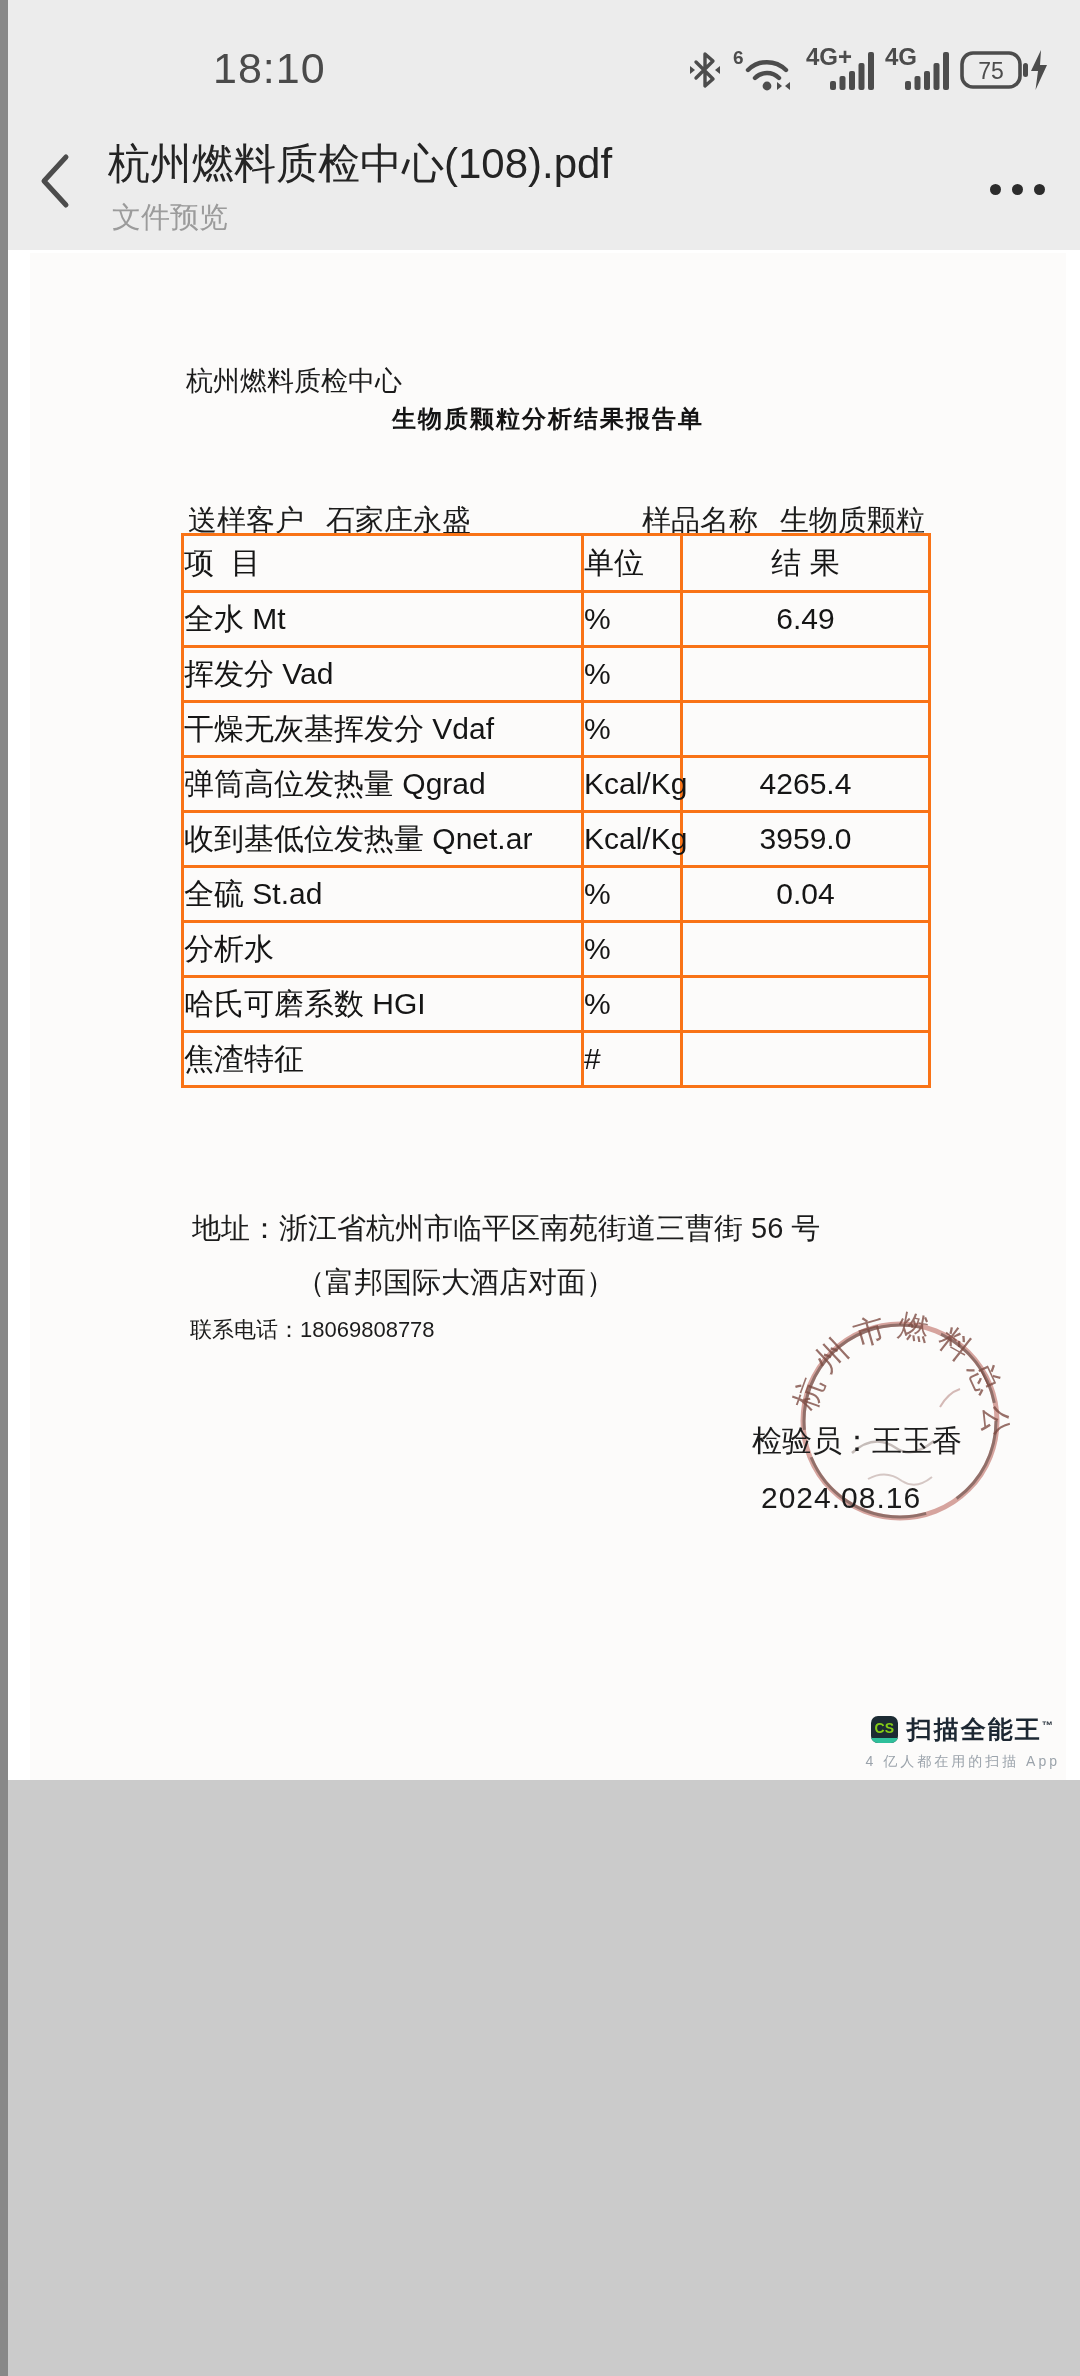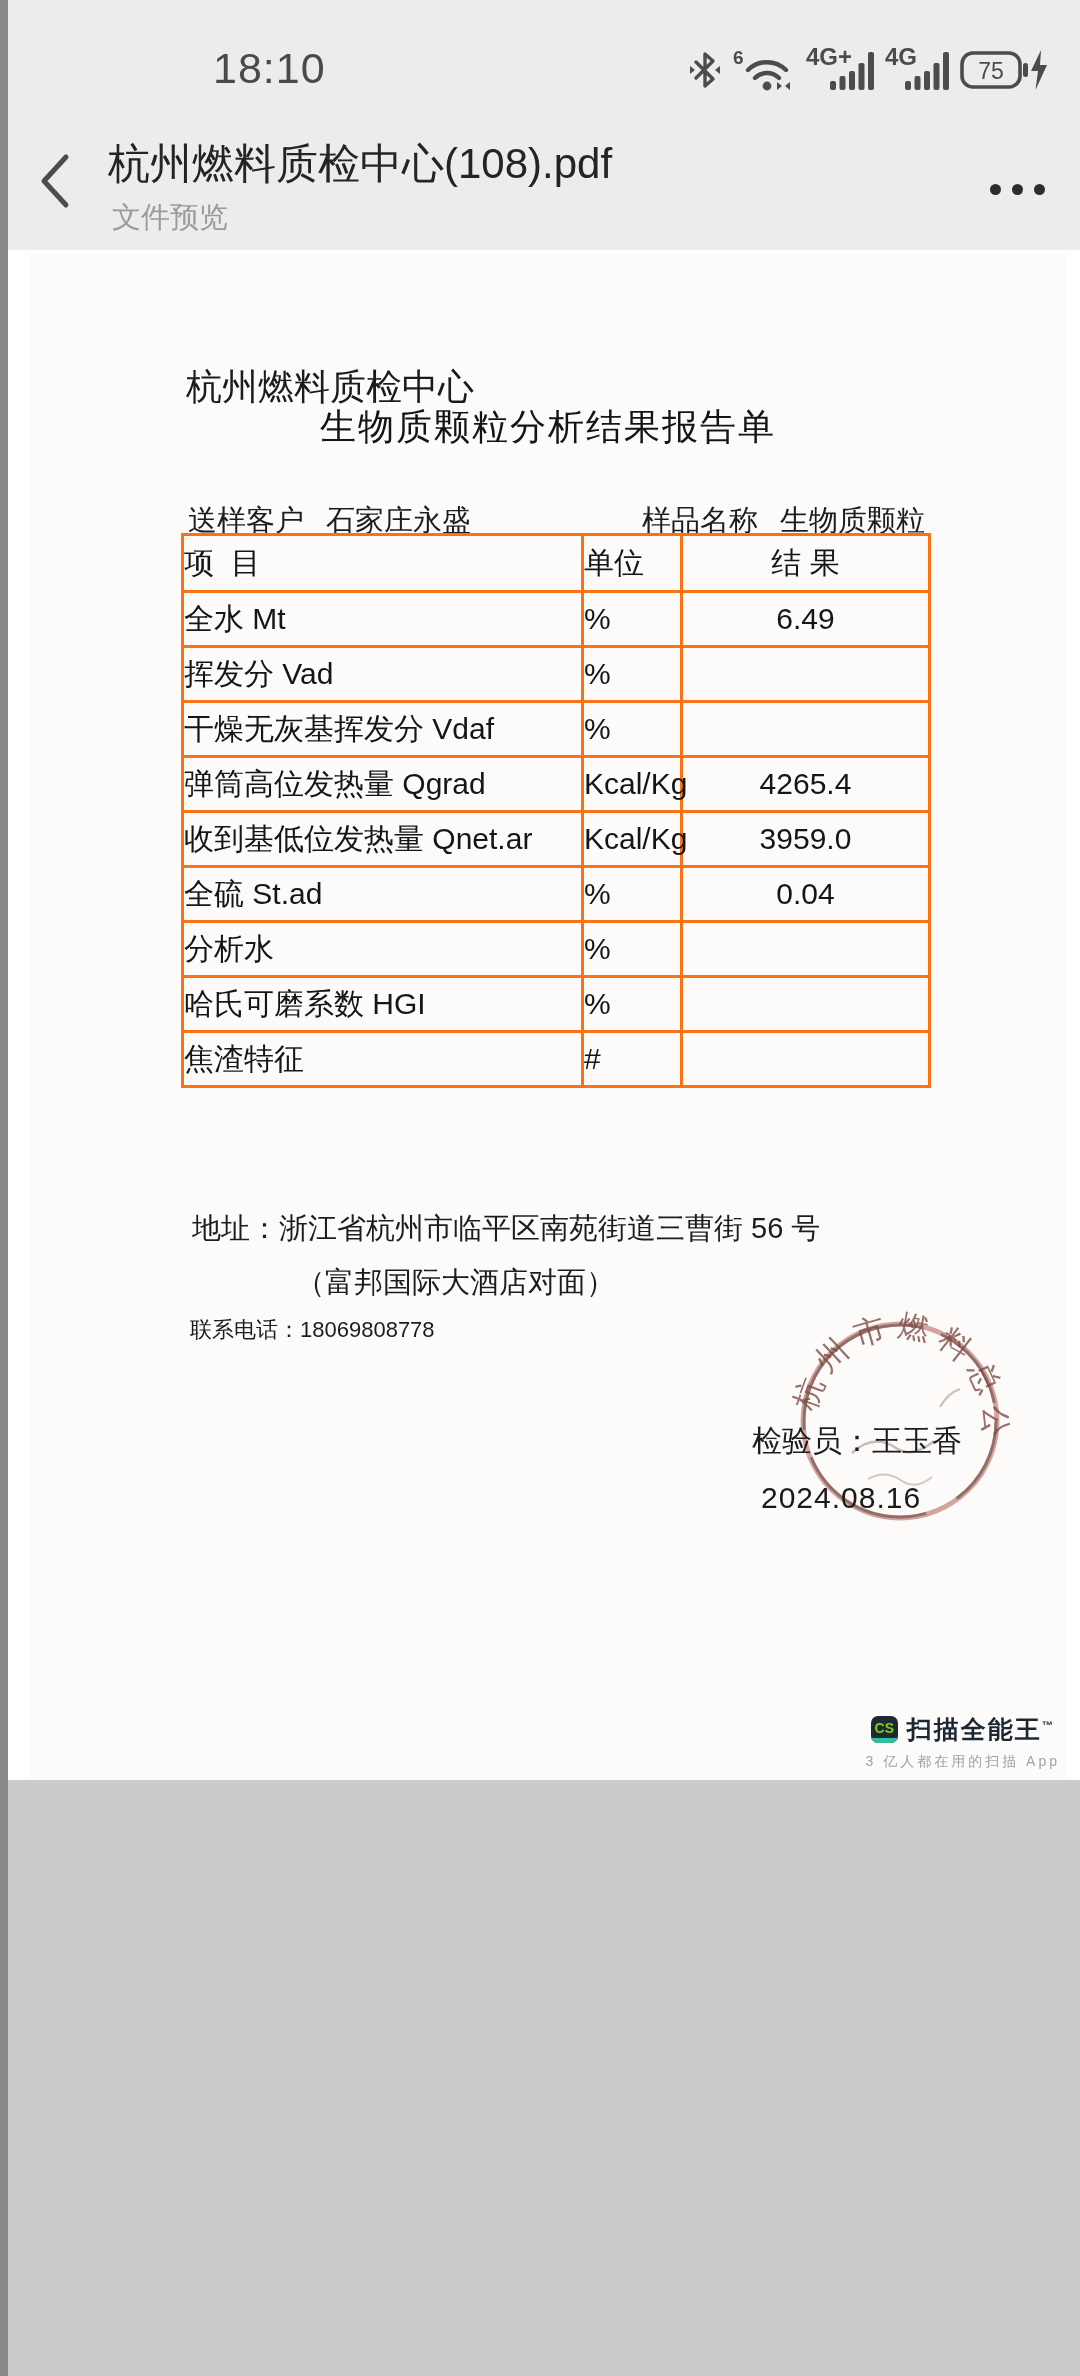--- a/index.html
+++ b/index.html
@@ -10,23 +10,23 @@
   .time{position:absolute;left:205px;top:44px;font-size:43px;color:#4a4a4a;letter-spacing:1px;}
   .statusicons{position:absolute;right:40px;top:46px;height:46px;display:flex;align-items:flex-end;gap:11px;}
   .statusicons svg{display:block;}
   .nav-back{position:absolute;left:28px;top:150px;width:38px;height:62px;cursor:pointer;}
   .nav-title{position:absolute;left:100px;top:136px;font-size:42px;color:#242424;white-space:nowrap;}
   .nav-sub{position:absolute;left:104px;top:198px;font-size:29px;color:#9b9b9b;}
   .nav-menu{position:absolute;left:976px;top:178px;display:flex;gap:11px;cursor:pointer;padding:6px;}
   .nav-menu i{width:11px;height:11px;border-radius:50%;background:#2c2c2c;display:block;}
   
   .page{position:absolute;left:22px;top:253px;width:1036px;height:1527px;background:#fcfbfa;}
-  .org{position:absolute;left:156px;top:110px;font-size:36px;color:#1b1b1b;}
-  .doctitle{position:absolute;left:0;top:150px;width:100%;text-align:center;font-size:36px;
-            font-weight:normal;letter-spacing:2px;color:#141414;}
+  .org{position:absolute;left:156px;top:110px;font-size:27px;color:#1b1b1b;}
+  .doctitle{position:absolute;left:0;top:150px;width:100%;text-align:center;font-size:24px;
+            font-weight:bold;letter-spacing:2px;color:#141414;}
   .metaL{position:absolute;left:158px;top:248px;font-size:29px;}
   .metaR{position:absolute;left:612px;top:248px;font-size:29px;}
   .metaL b,.metaR b{font-weight:normal;margin-right:22px;}
   table.rep{position:absolute;left:151px;top:280px;border-collapse:collapse;table-layout:fixed;width:747px;}
   table.rep td{border:3px solid #f97316;font-size:30px;color:#151515;padding:0;}
   table.rep tr{height:55px;}
   table.rep tr.hd{height:57px;}
   td.c1{width:397px;padding-left:20px;white-space:pre;}
   td.c2{width:96px;padding-left:14px;font-size:29px;}
   td.c3{width:245px;text-align:center;font-size:29px;}
@@ -199,18 +199,18 @@
     <div class="repdate">2024.08.16</div>
 
     <div class="watermark">
       <div class="cs-row">
         <div class="cs-badge">
           <span>CS</span>
             <i></i>
         </div>
         <div class="cs-brand"><span>扫描全能王</span><span class="cs-tm">™</span></div>
       </div>
-      <div class="cs-tag">3 亿人都在用的扫描 App</div>
+      <div class="cs-tag">4 亿人都在用的扫描 App</div>
     </div>
   </div>
 
   <div class="bottomgray"></div>
 </div>
 
 </body></html>

